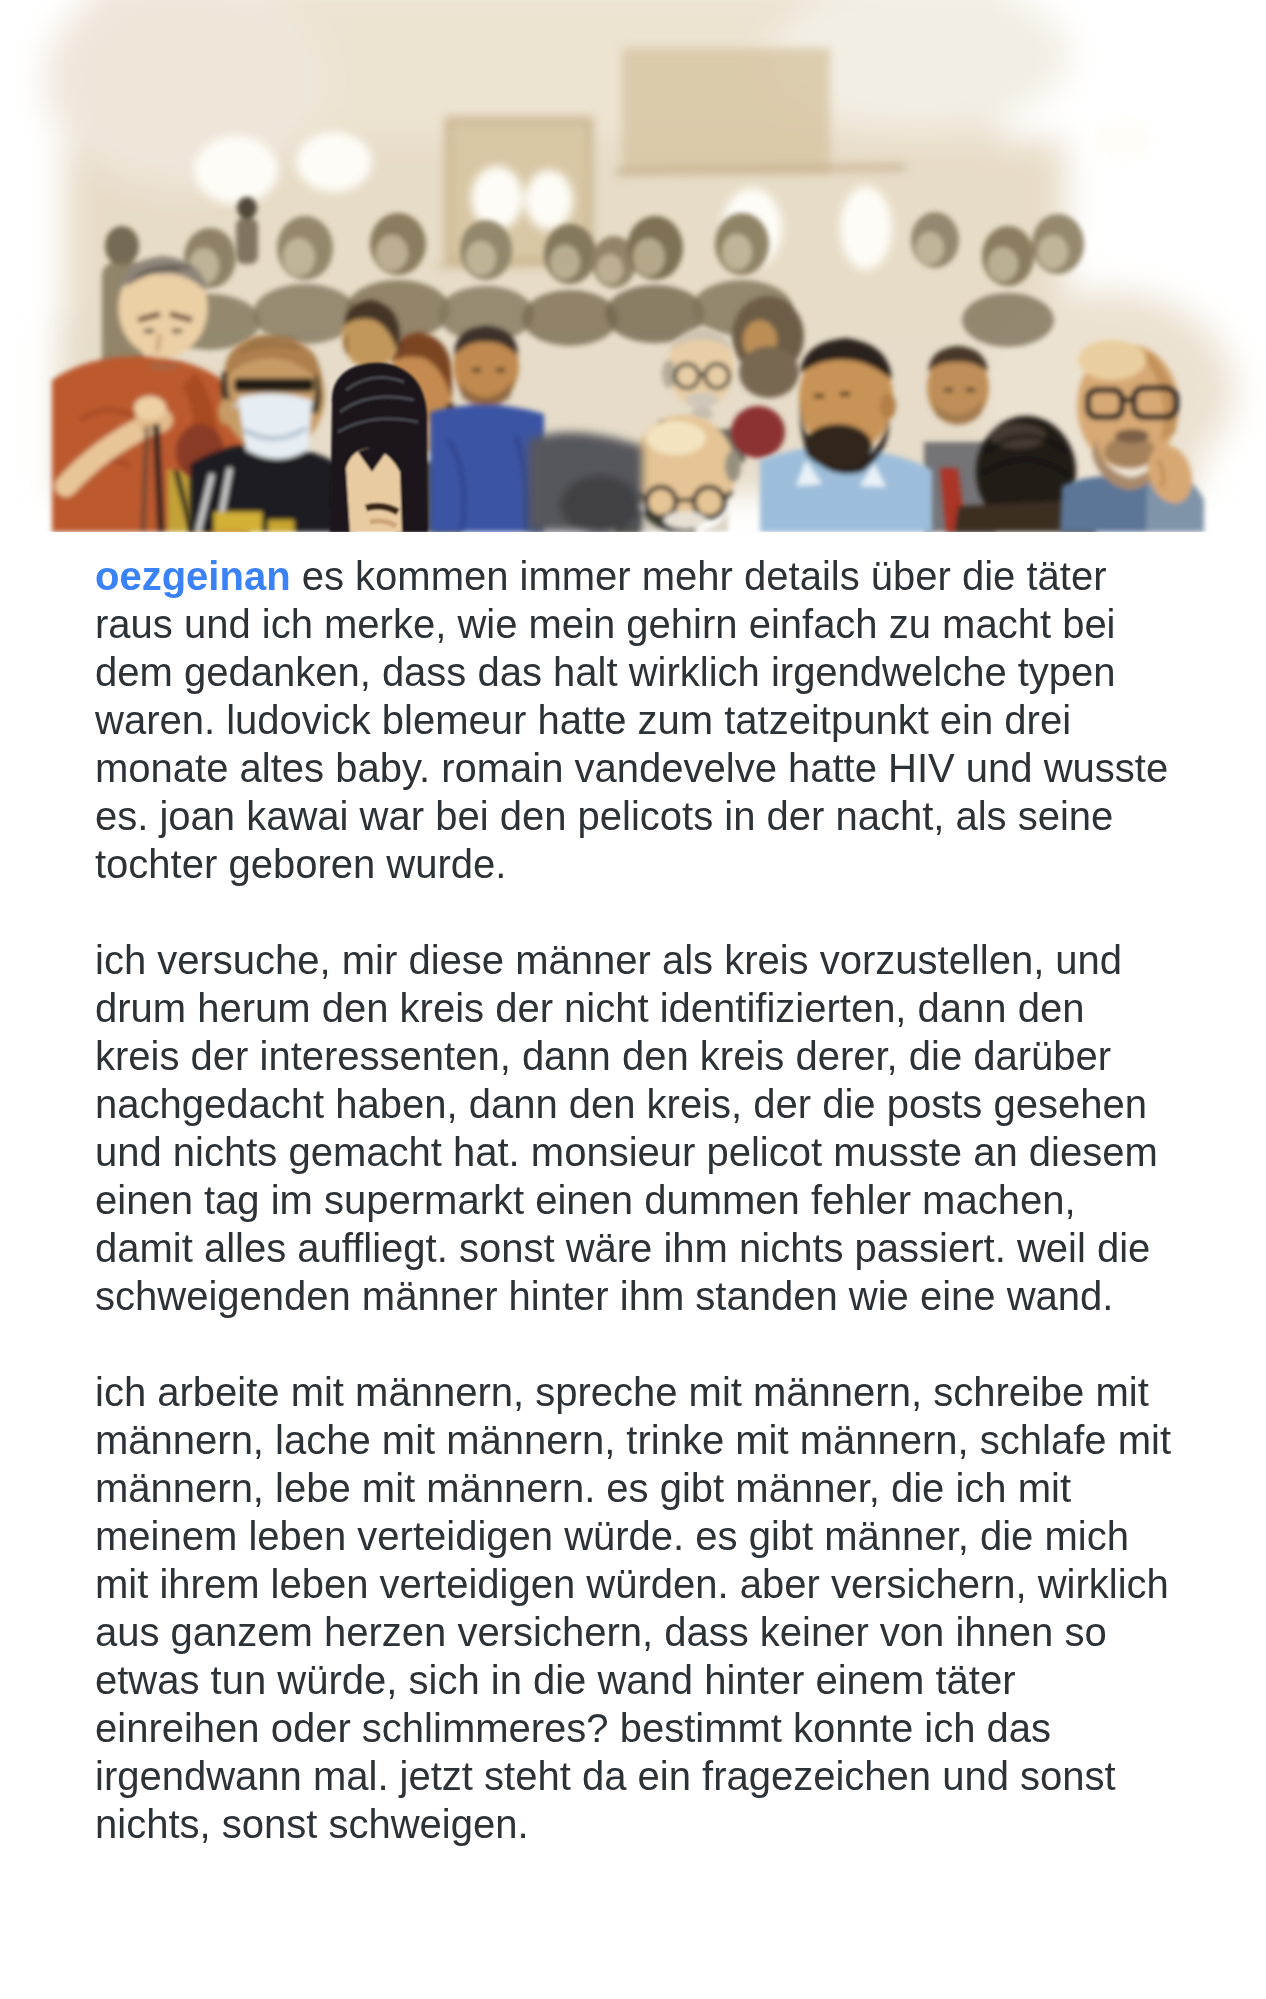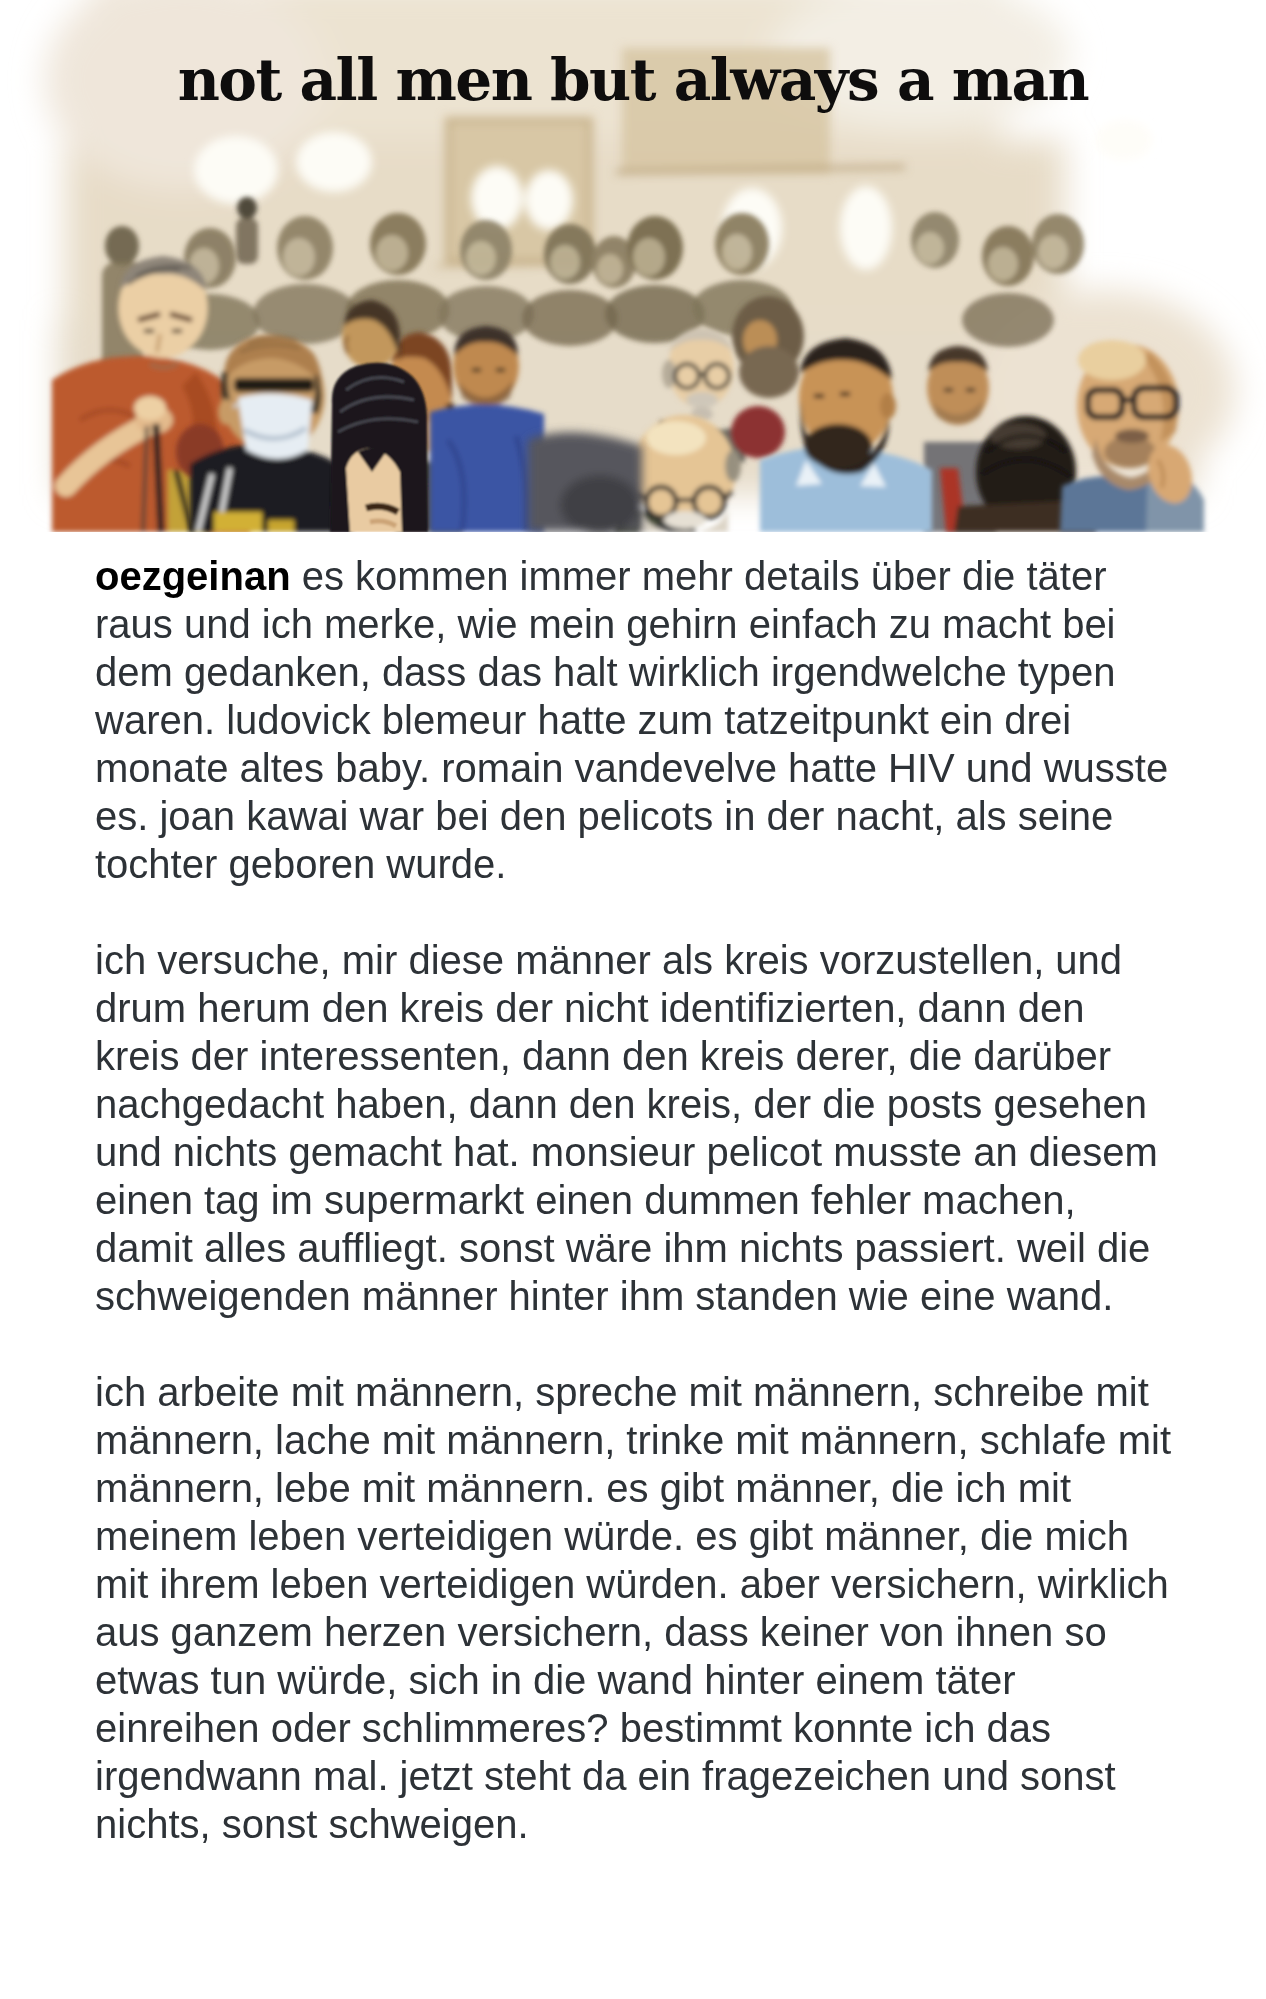--- a/index.html
+++ b/index.html
@@ -7,21 +7,21 @@
         font-family:"Liberation Sans",sans-serif}
   .artwork{position:absolute;left:0;top:0;width:1266px;height:532px}
   .artwork svg{display:block}
   .title{position:absolute;left:0;top:46px;width:1266px;text-align:center;
          font-family:"DejaVu Serif","Liberation Serif",serif;font-weight:700;
          font-size:58px;letter-spacing:-1.5px;color:#0e0d0d;white-space:nowrap}
   .caption{position:absolute;left:95px;top:552px;width:1080px;
            font-size:40px;line-height:48px;color:#2d3237}
   .caption p{margin:0 0 48px 0}
   .caption p:last-child{margin-bottom:15px}
-  .author{font-weight:700;color:#000000}
+  .author{font-weight:700;color:#3b82f6}
 </style>
 </head>
 <body>
 
 <div class="page">
 
   <div class="artwork">
     <svg viewBox="0 0 1266 532" width="1266" height="532" xmlns="http://www.w3.org/2000/svg">
       <defs>
         <filter id="fWash" x="-30%" y="-30%" width="160%" height="160%">
@@ -271,21 +271,20 @@
         <rect x="1134" y="388" width="42" height="29" rx="10" fill="none" stroke="#1d1d21" stroke-width="6"></rect>
         <path d="M1122,400 L1134,400" stroke="#1d1d21" stroke-width="5"></path>
         <path d="M1096,438 Q1100,470 1130,478 Q1156,474 1166,448 L1166,466 Q1152,488 1128,490 Q1100,484 1092,454 Z" fill="#a8896a"></path>
         <ellipse cx="1130" cy="452" rx="26" ry="16" fill="#9c7a58" opacity=".85"></ellipse>
         <ellipse cx="1132" cy="436" rx="17" ry="7" fill="#7c5f46"></ellipse>
         <ellipse cx="1170" cy="474" rx="21" ry="30" fill="#d8a873" transform="rotate(-18 1170 474)"></ellipse>
         <path d="M1158,460 Q1166,472 1162,488" stroke="#b7854f" stroke-width="3" fill="none"></path>
       </g>
     </svg>
 
-    <div class="title">not all men but always a man</div>
   </div>
 
   <div class="caption">
     <p><span class="author">oezgeinan</span> <span>es kommen immer mehr details über die täter raus und ich merke, wie mein gehirn einfach zu macht bei dem gedanken, dass das halt wirklich irgendwelche typen waren. ludovick blemeur hatte zum tatzeitpunkt ein drei monate altes baby. romain vandevelve hatte HIV und wusste es. joan kawai war bei den pelicots in der nacht, als seine tochter geboren wurde.</span></p>
     <p>ich versuche, mir diese männer als kreis vorzustellen, und drum herum den kreis der nicht identifizierten, dann den kreis der interessenten, dann den kreis derer, die darüber nachgedacht haben, dann den kreis, der die posts gesehen und nichts gemacht hat. monsieur pelicot musste an diesem einen tag im supermarkt einen dummen fehler machen, damit alles auffliegt. sonst wäre ihm nichts passiert. weil die schweigenden männer hinter ihm standen wie eine wand.</p>
     <p>ich arbeite mit männern, spreche mit männern, schreibe mit männern, lache mit männern, trinke mit männern, schlafe mit männern, lebe mit männern. es gibt männer, die ich mit meinem leben verteidigen würde. es gibt männer, die mich mit ihrem leben verteidigen würden. aber versichern, wirklich aus ganzem herzen versichern, dass keiner von ihnen so etwas tun würde, sich in die wand hinter einem täter einreihen oder schlimmeres? bestimmt konnte ich das irgendwann mal. jetzt steht da ein fragezeichen und sonst nichts, sonst schweigen.</p>
   </div>
 
 </div>
 

